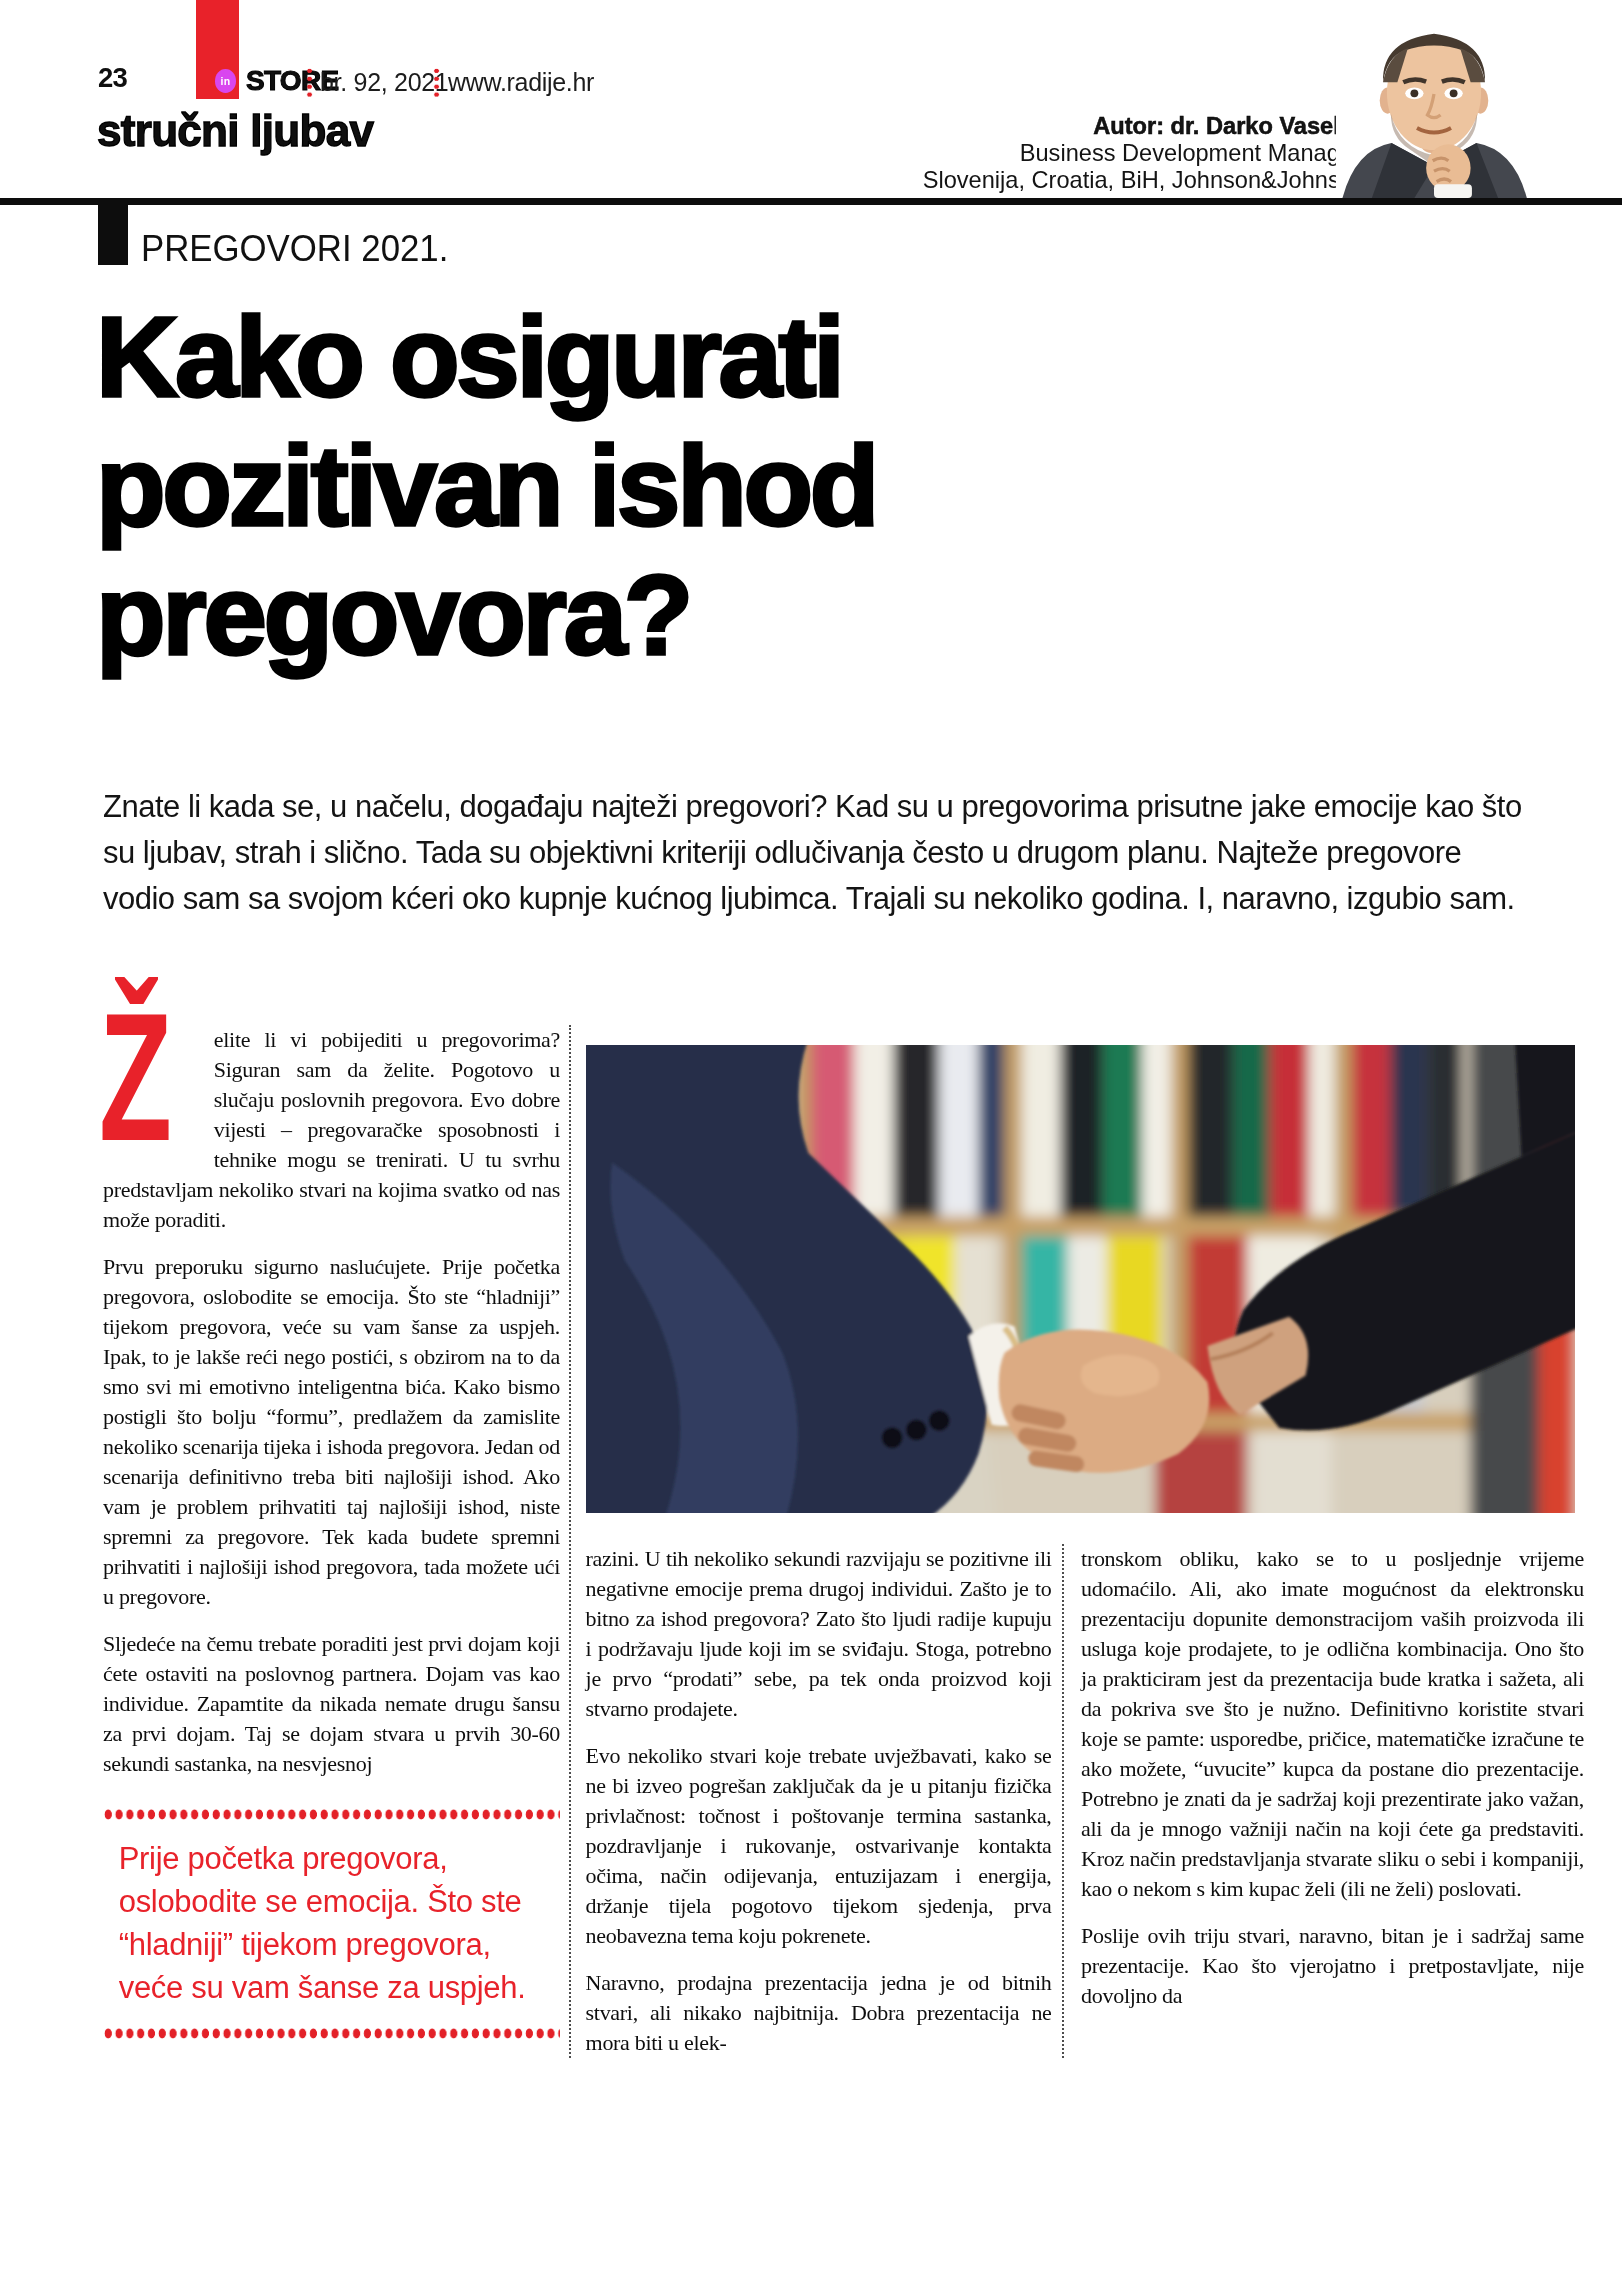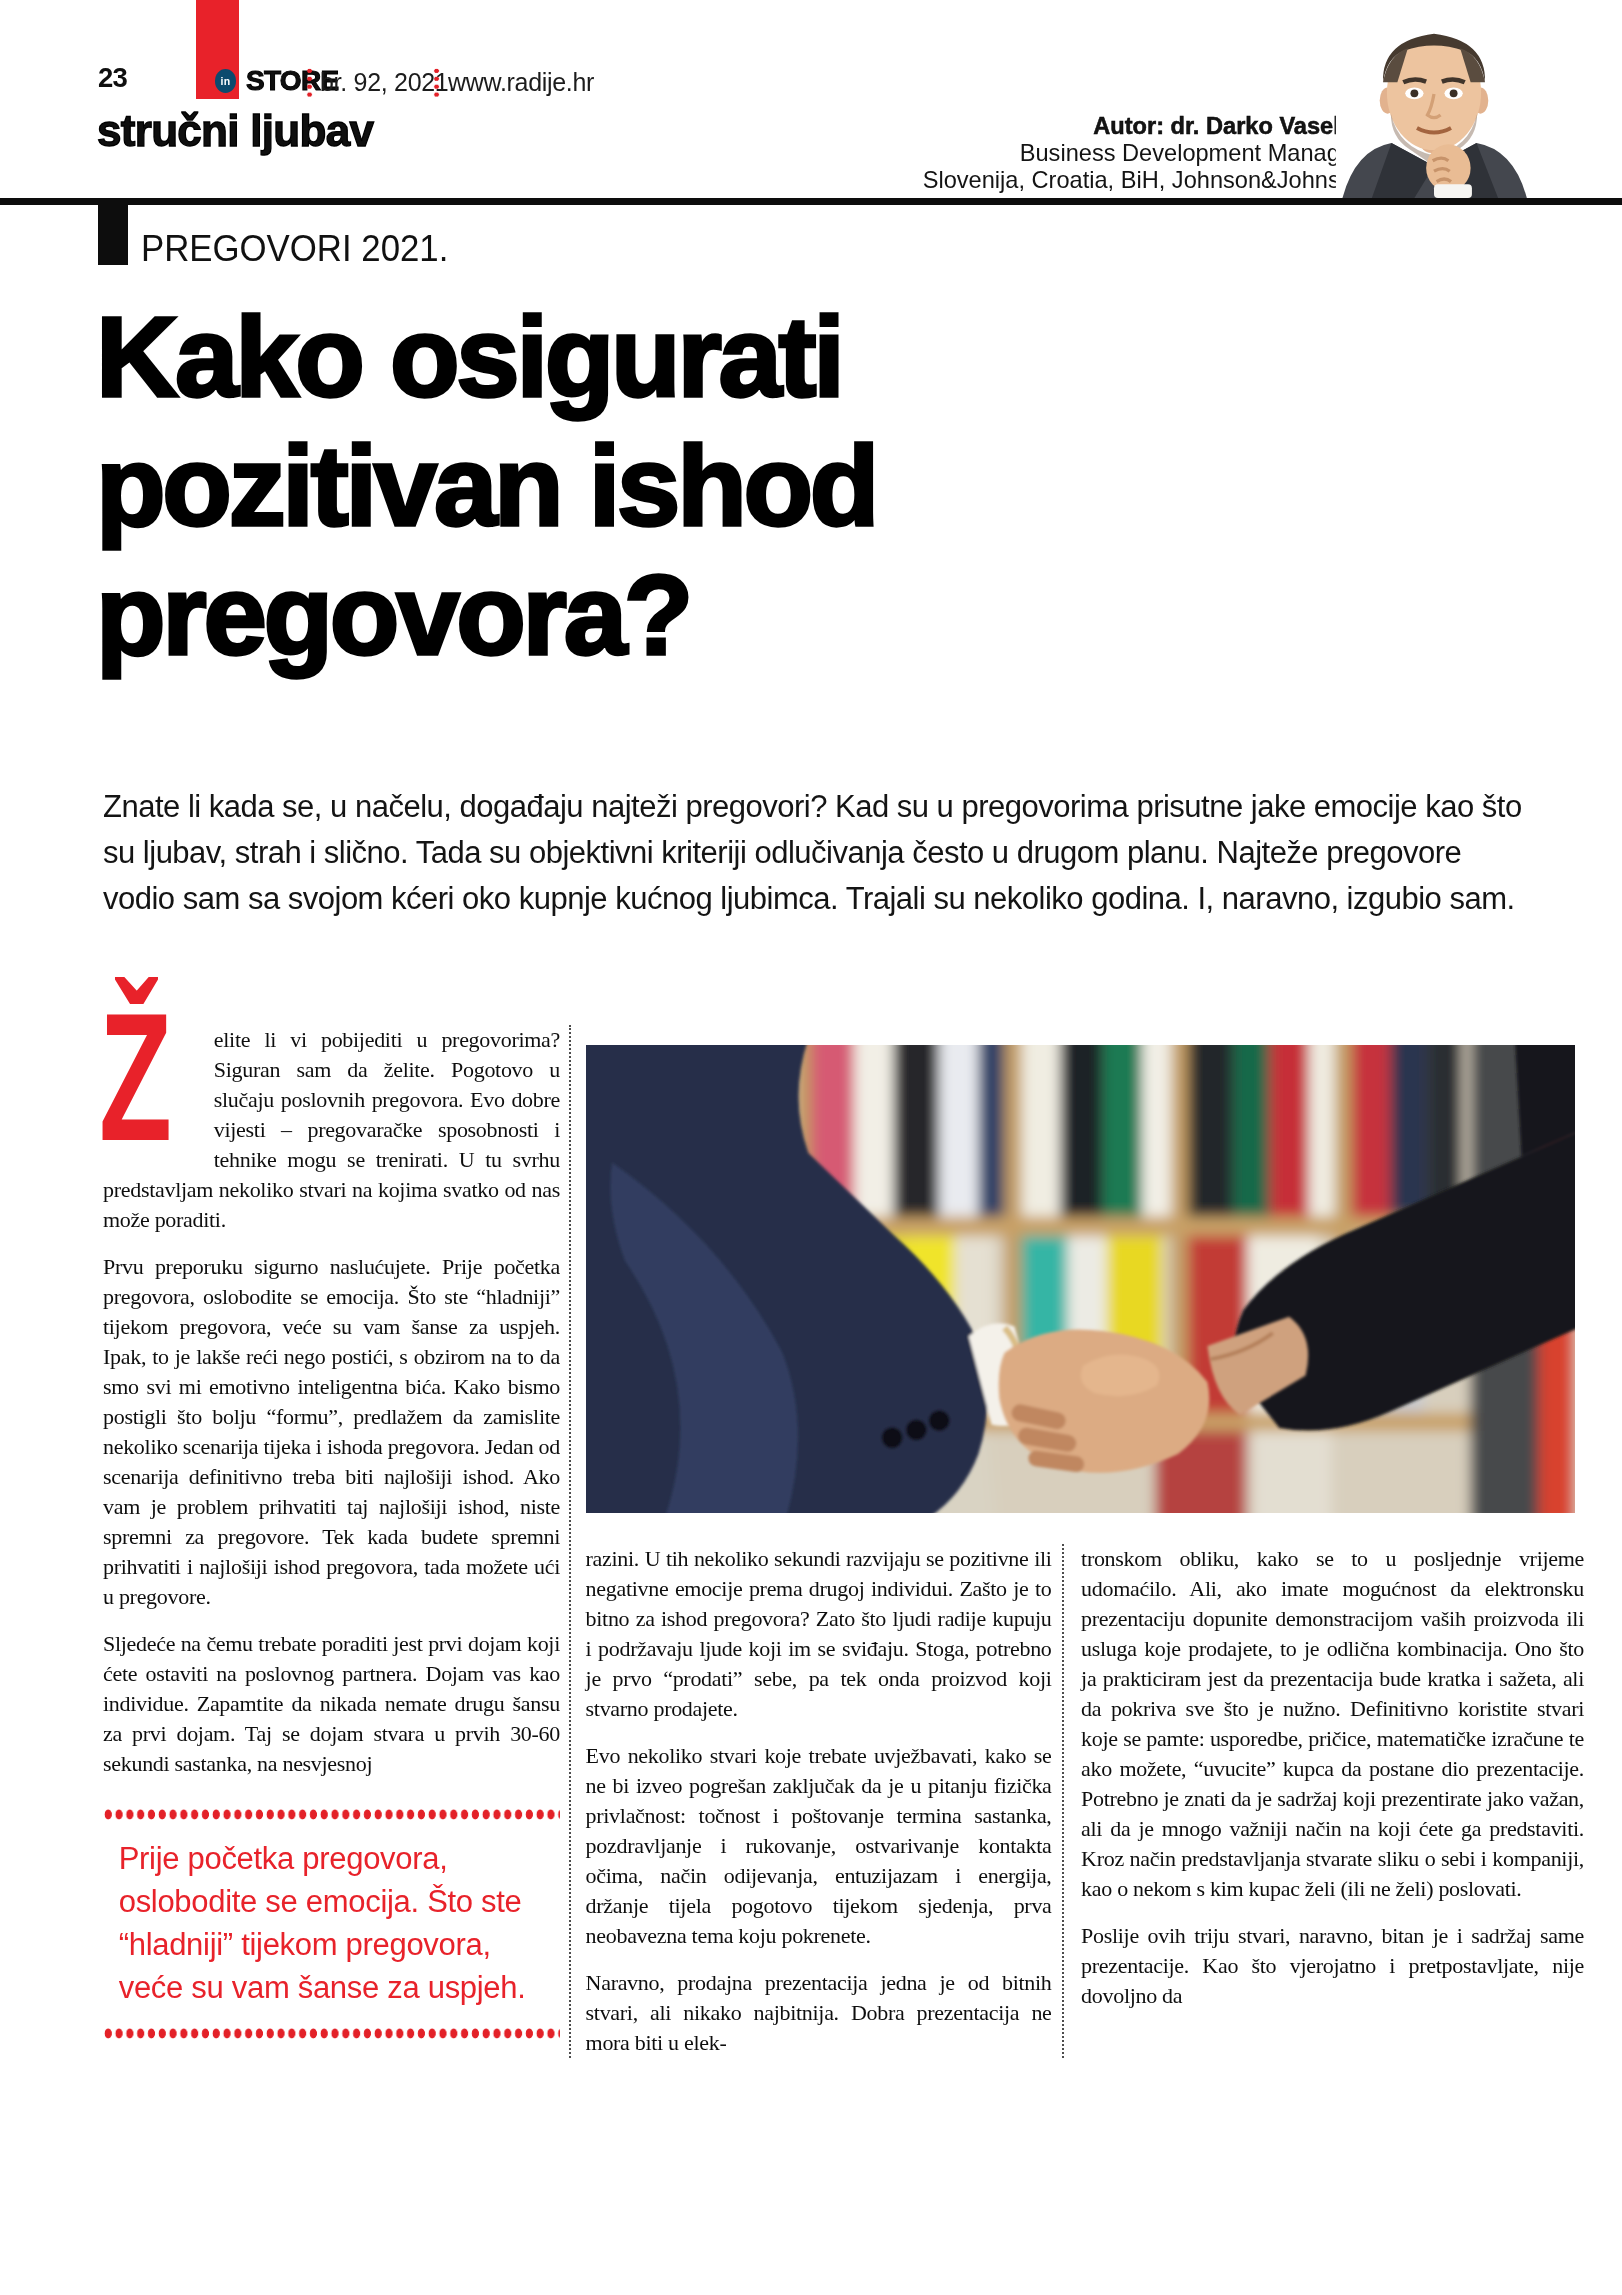--- a/index.html
+++ b/index.html
@@ -4,21 +4,21 @@
 <style>
   * { margin:0; padding:0; box-sizing:border-box; }
   html,body { width:1623px; background:#ffffff; }
   body { font-family:"Liberation Sans", sans-serif; color:#0f0f0f; }
   #page { position:relative; width:1623px; height:2295px; background:#fff; overflow:hidden; }
 
   
   .page-number { position:absolute; left:98px; top:62px; font-size:27.5px; font-weight:900; letter-spacing:-0.7px; }
   .logo-rect { position:absolute; left:196px; top:0; width:43px; height:99px; background:#e8222a; }
   .in-badge { position:absolute; left:215px; top:69px; width:21px; height:23.6px; border-radius:50%;
-              background:#0c4a6e; color:#fff; font-size:10.5px; font-weight:700; display:flex;
+              background:#d946ef; color:#fff; font-size:10.5px; font-weight:700; display:flex;
               align-items:center; justify-content:center; letter-spacing:0.3px; }
   .store-label { position:absolute; left:246px; top:65px; font-size:28px; font-weight:900;
                  letter-spacing:-0.7px; -webkit-text-stroke:1px #000; }
   .vdots { position:absolute; width:6.5px; height:31px;
            background-image:radial-gradient(circle 2.4px at 3.3px 3.9px, #e32128 2px, rgba(227,33,40,0) 2.5px);
            background-size:6.5px 7.9px; background-repeat:repeat-y; }
   .vdots.v1 { left:306px; top:67px; }
   .vdots.v2 { left:433px; top:67px; }
   .issue-label, .website-label { position:absolute; top:68px; font-size:25px; font-weight:400;
                                  color:#1c1c1c; letter-spacing:-0.3px; }

